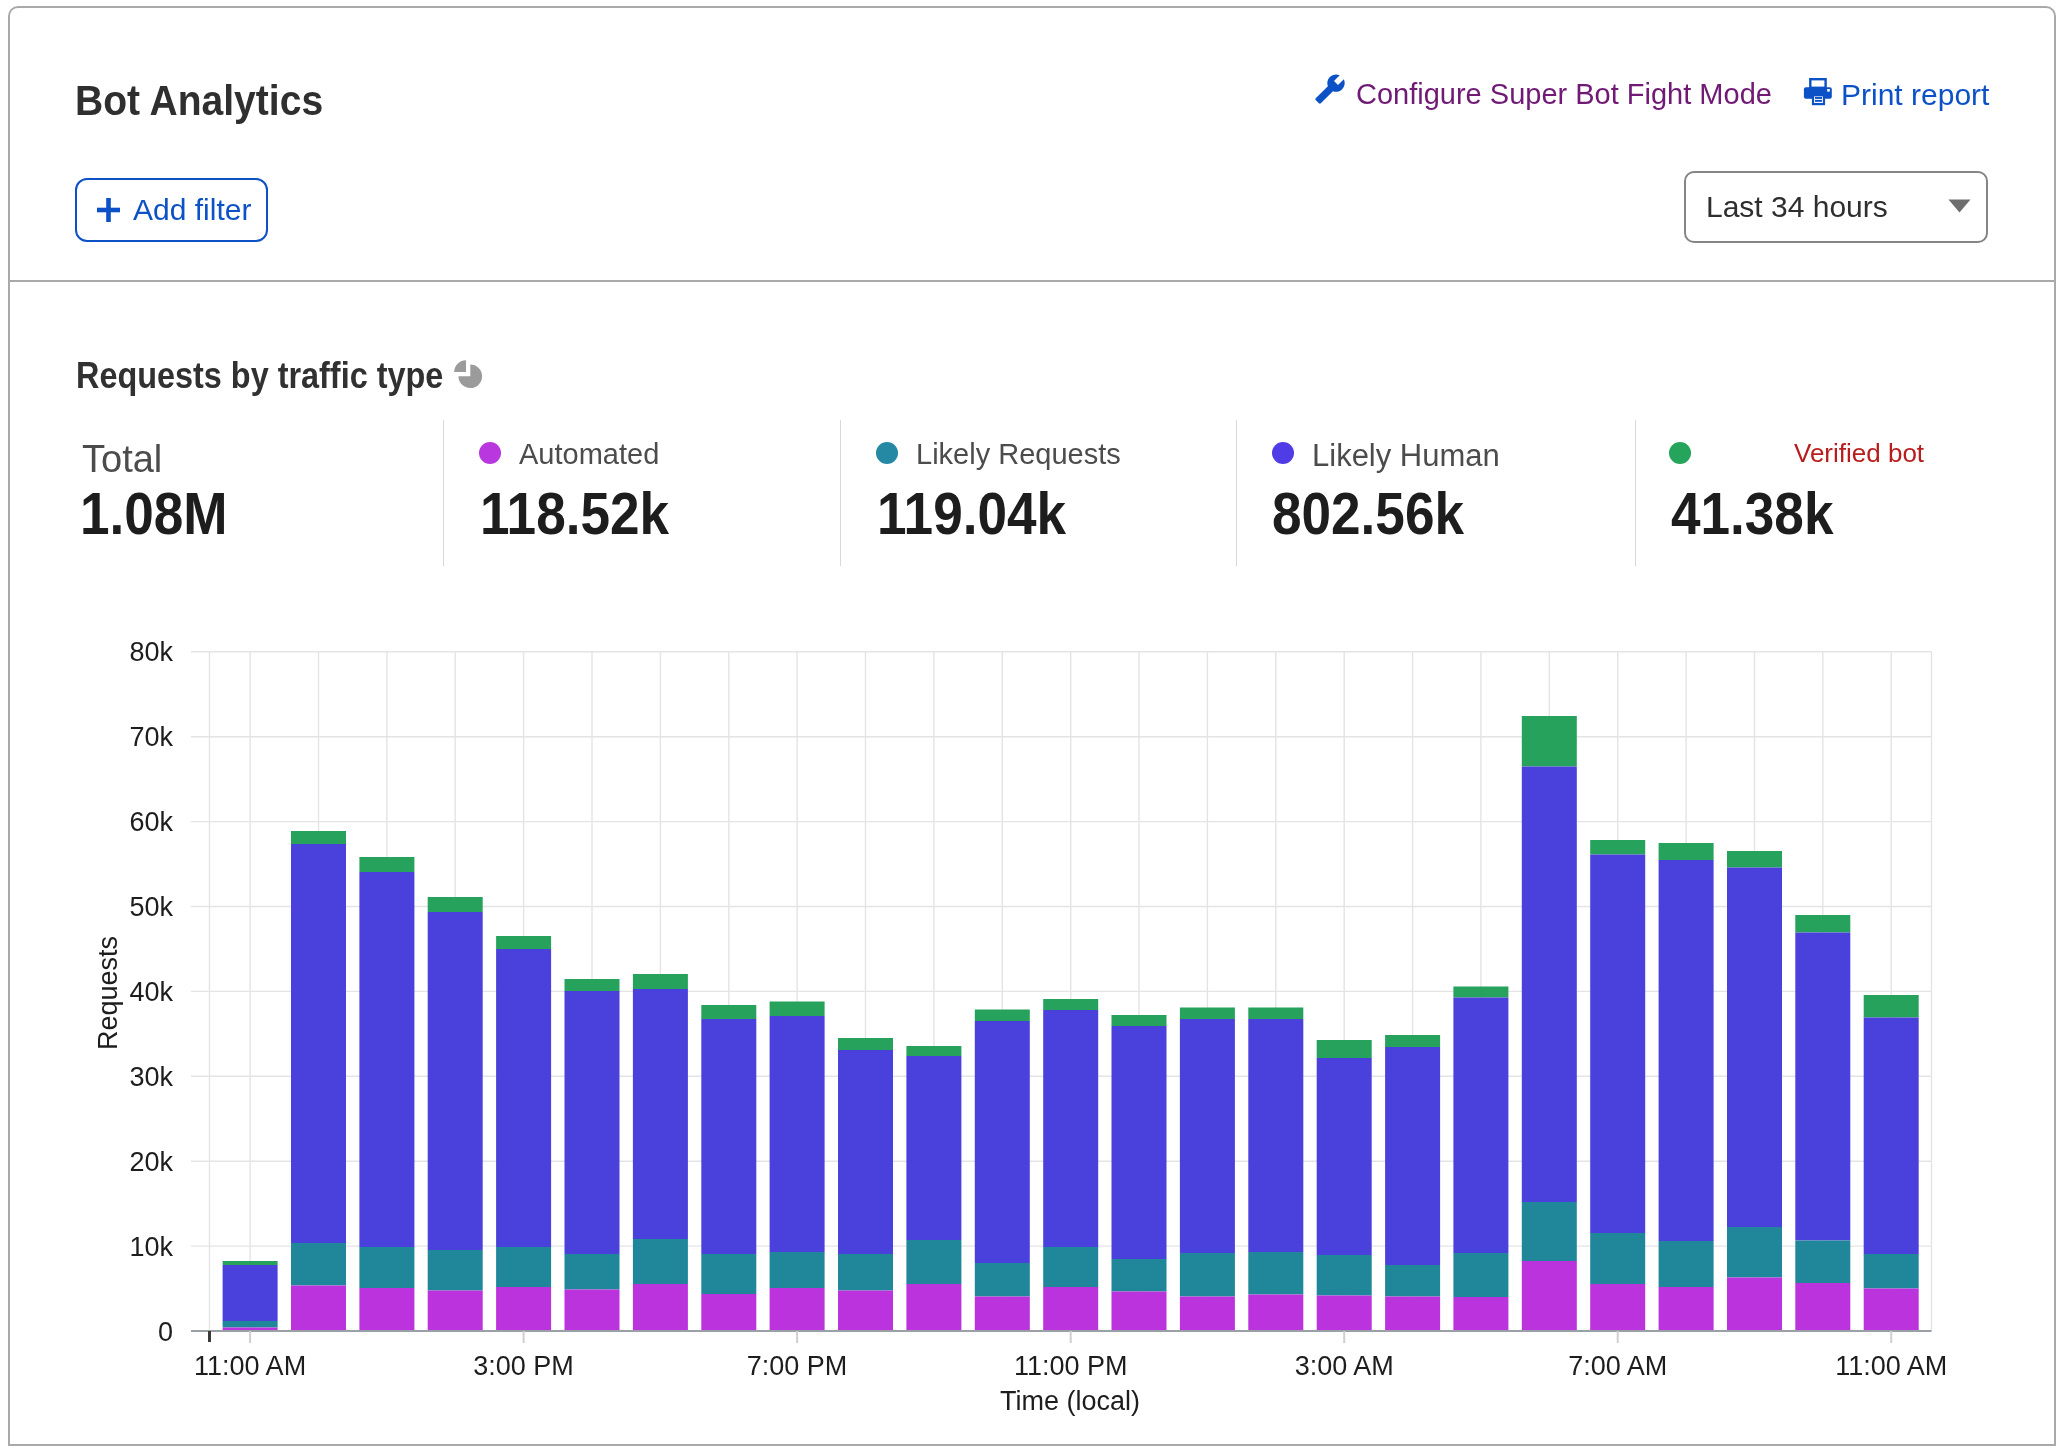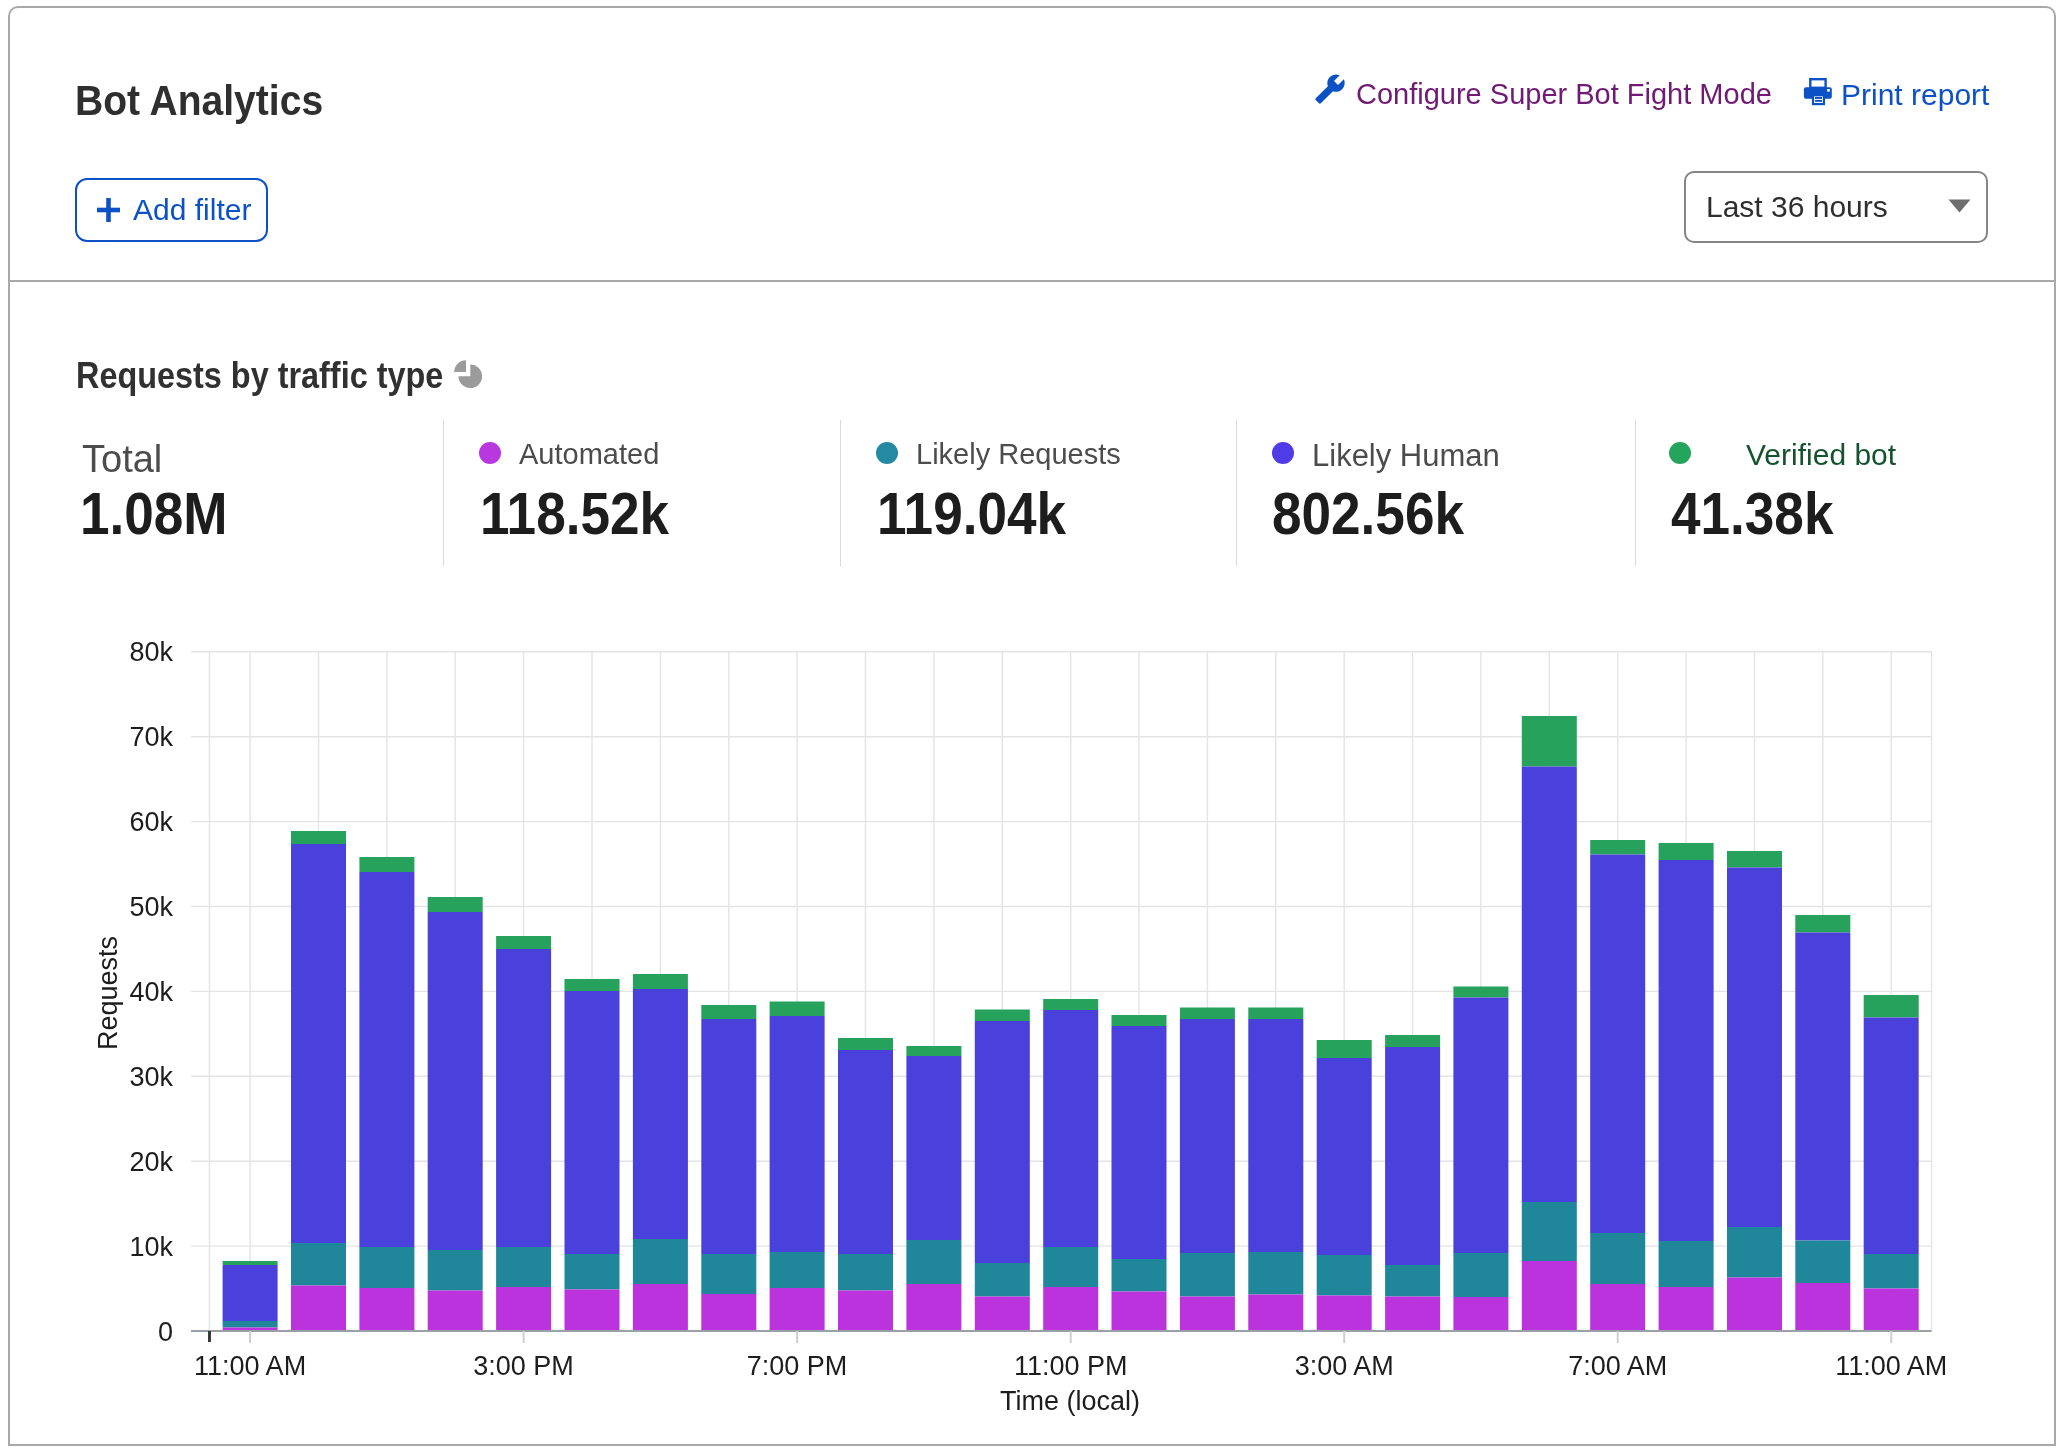--- a/index.html
+++ b/index.html
@@ -26,21 +26,21 @@
 <div class="abs" style="left:1841px;top:78px;font-size:30px;color:#0d51c6">Print report</div>
 
 <div class="abs" style="left:75px;top:178px;width:193px;height:64px;border:2.5px solid #0d51c6;border-radius:12px"></div>
 <svg class="abs" style="left:97px;top:198px" width="23" height="24" viewBox="0 0 23 24">
     <rect x="9.2" y="0" width="4.6" height="24" fill="#0d51c6"></rect>
     <rect x="0" y="9.7" width="23" height="4.6" fill="#0d51c6"></rect>
   </svg>
 <div class="abs" style="left:133px;top:193px;font-size:30px;color:#0d51c6">Add filter</div>
 
 <div class="abs" style="left:1684px;top:171px;width:304px;height:72px;border:2px solid #858585;border-radius:10px"></div>
-<div class="abs" style="left:1706px;top:190px;font-size:30px;color:#2e2e2e">Last 36 hours</div>
+<div class="abs" style="left:1706px;top:190px;font-size:30px;color:#2e2e2e">Last 34 hours</div>
 <svg style="position:absolute;left:1948px;top:199px" width="23" height="14" viewBox="0 0 23 14">
 <path fill="#6e6e6e" d="M0.5 0.5 L22.5 0.5 L11.5 13.5 Z"></path>
   </svg>
 
 <div class="abs" style="left:76px;top:355px;font-size:36px;font-weight:700;color:#313131;transform:scaleX(.9);transform-origin:left top">Requests by traffic type</div>
 <svg style="position:absolute;left:452px;top:358px" width="36" height="36" viewBox="0 0 36 36">
 <path fill="#9b9b9b" d="M 18.3 6.5 A 11.8 11.8 0 1 1 6.5 18.2 L 18.3 18.2 Z"></path>
 <path fill="#9b9b9b" d="M 14 2.2 A 11.8 11.8 0 0 0 2.2 14 L 14 14 Z"></path>
 </svg>
 
@@ -58,21 +58,21 @@
 
 <div class="abs" style="left:876px;top:442px;width:22px;height:22px;border-radius:50%;background:#2589a4"></div>
 <div class="abs" style="left:916px;top:438px;font-size:29px;color:#4c4c4c">Likely Requests</div>
 <div class="abs" style="left:877px;top:480px;font-size:59px;font-weight:700;color:#1d1d1d;transform:scaleX(.9);transform-origin:left top">119.04k</div>
 
 <div class="abs" style="left:1272px;top:442px;width:22px;height:22px;border-radius:50%;background:#4f3ce6"></div>
 <div class="abs" style="left:1312px;top:438px;font-size:31px;color:#4c4c4c">Likely Human</div>
 <div class="abs" style="left:1272px;top:480px;font-size:59px;font-weight:700;color:#1d1d1d;transform:scaleX(.9);transform-origin:left top">802.56k</div>
 
 <div class="abs" style="left:1669px;top:442px;width:22px;height:22px;border-radius:50%;background:#25a45c"></div>
-<div class="abs" style="left:1746px;top:438px;font-size:30px;color:#14532d">Verified bot</div>
+<div class="abs" style="left:1794px;top:438px;font-size:26px;color:#b91c1c">Verified bot</div>
 <div class="abs" style="left:1671px;top:480px;font-size:59px;font-weight:700;color:#1d1d1d;transform:scaleX(.9);transform-origin:left top">41.38k</div>
 
 <svg style="position:absolute;left:0;top:0" width="2062" height="1450" viewBox="0 0 2062 1450">
 <line x1="191.0" y1="1246.1" x2="1931.5" y2="1246.1" stroke="#e4e4e4" stroke-width="1.4"></line>
 <line x1="191.0" y1="1161.2" x2="1931.5" y2="1161.2" stroke="#e4e4e4" stroke-width="1.4"></line>
 <line x1="191.0" y1="1076.3" x2="1931.5" y2="1076.3" stroke="#e4e4e4" stroke-width="1.4"></line>
 <line x1="191.0" y1="991.4" x2="1931.5" y2="991.4" stroke="#e4e4e4" stroke-width="1.4"></line>
 <line x1="191.0" y1="906.5" x2="1931.5" y2="906.5" stroke="#e4e4e4" stroke-width="1.4"></line>
 <line x1="191.0" y1="821.6" x2="1931.5" y2="821.6" stroke="#e4e4e4" stroke-width="1.4"></line>
 <line x1="191.0" y1="736.7" x2="1931.5" y2="736.7" stroke="#e4e4e4" stroke-width="1.4"></line>

